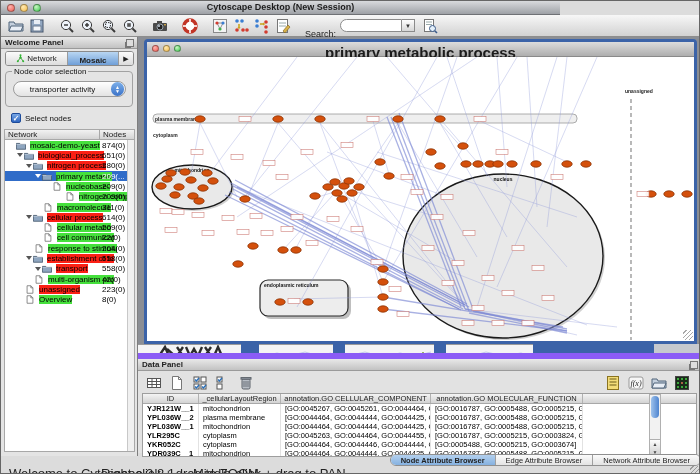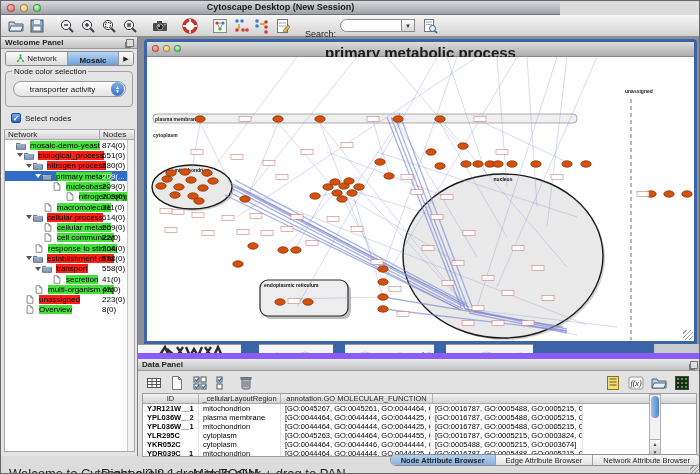--- a/index.html
+++ b/index.html
@@ -416,31 +416,20 @@
           <div class="trow" style="padding-left: 30px;">
             <span class="arr"></span>
             <span style="display: inline-flex; margin-right: 2px;">
               <svg viewBox="0 0 12 10" width="10" height="9">
                 <path d="M.5 2.5 h4 l1 1.2 h6 v5.8 h-11 z" fill="#8fa6c0" stroke="#45586e"></path>
                 <path d="M.5 3.8 h11" stroke="#c6d2e0" stroke-width=".7"></path>
               </svg>
             </span>
             <span class="lab red">transport</span>
             <span class="val">558(0)</span>
-          </div>
-          <div class="trow" style="padding-left: 39px;">
-            <span class="noarr"></span>
-            <span style="display: inline-flex; margin-right: 2px;">
-              <svg viewBox="0 0 12 10" width="10" height="9">
-                <path d="M2.5 .5 h4.5 l2.5 2.5 v6.5 h-7 z" fill="#fff" stroke="#777"></path>
-                <path d="M7 .5 v2.5 h2.5" fill="none" stroke="#777"></path>
-              </svg>
-            </span>
-            <span class="lab green">secretion</span>
-            <span class="val">41(0)</span>
           </div>
           <div class="trow" style="padding-left: 21px;">
             <span class="noarr"></span>
             <span style="display: inline-flex; margin-right: 2px;">
               <svg viewBox="0 0 12 10" width="10" height="9">
                 <path d="M2.5 .5 h4.5 l2.5 2.5 v6.5 h-7 z" fill="#fff" stroke="#777"></path>
                 <path d="M7 .5 v2.5 h2.5" fill="none" stroke="#777"></path>
               </svg>
             </span>
             <span class="lab green">multi-organism pro</span>
@@ -795,20 +784,21 @@
               </g>
               <circle cx="8" cy="8" r="1" fill="#d24a4a"></circle>
             </svg>
           </span>
         </span>
     </div>
     <div class="dp-table">
       <div class="dthead" id="dp-head">
           <div class="c0">ID</div>
           <div class="c1">_cellularLayoutRegion</div>
+          <div class="c2">annotation.GO CELLULAR_COMPONENT</div>
           <div class="c3">annotation.GO MOLECULAR_FUNCTION</div>
           <div class="c4"></div>
         </div>
       <div id="dp-rows">
           <div class="dtrow">
             <div class="c0">YJR121W__1</div>
             <div class="c1">mitochondrion</div>
             <div class="c2">[GO:0045267, GO:0045261, GO:0044464, G...</div>
             <div class="c3">[GO:0016787, GO:0005488, GO:0005215, G...</div>
             <div class="c4"></div>

